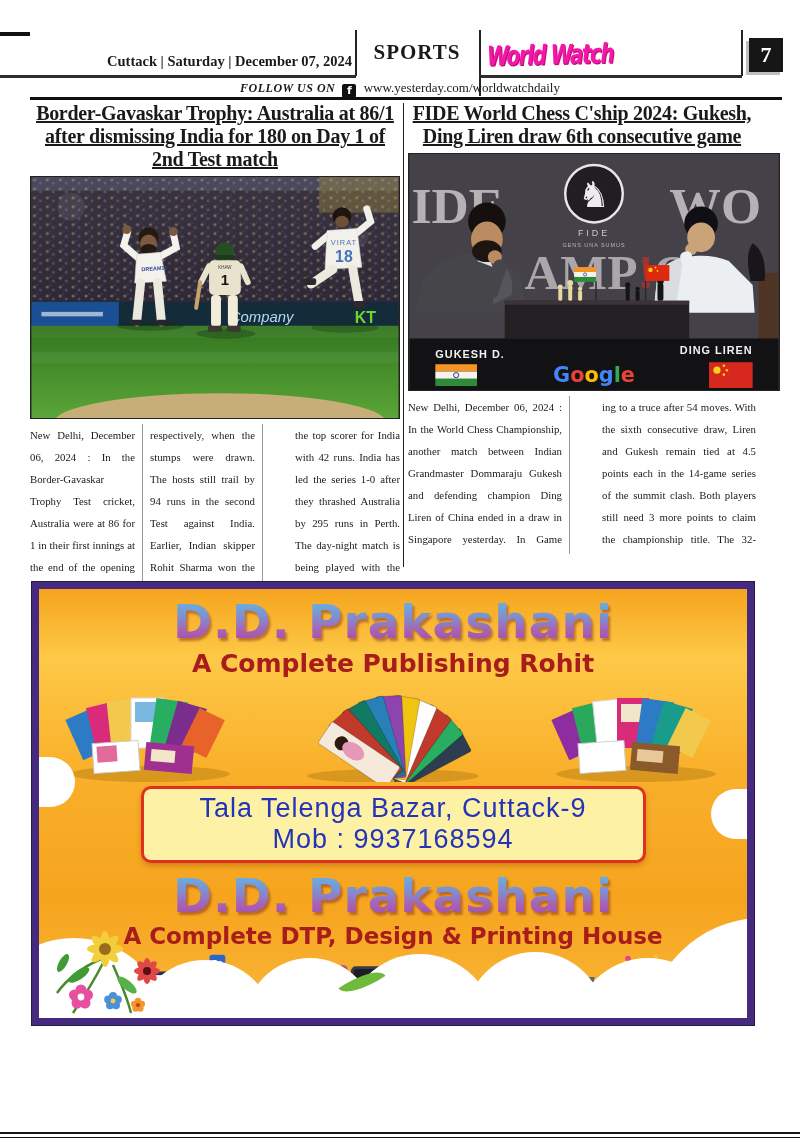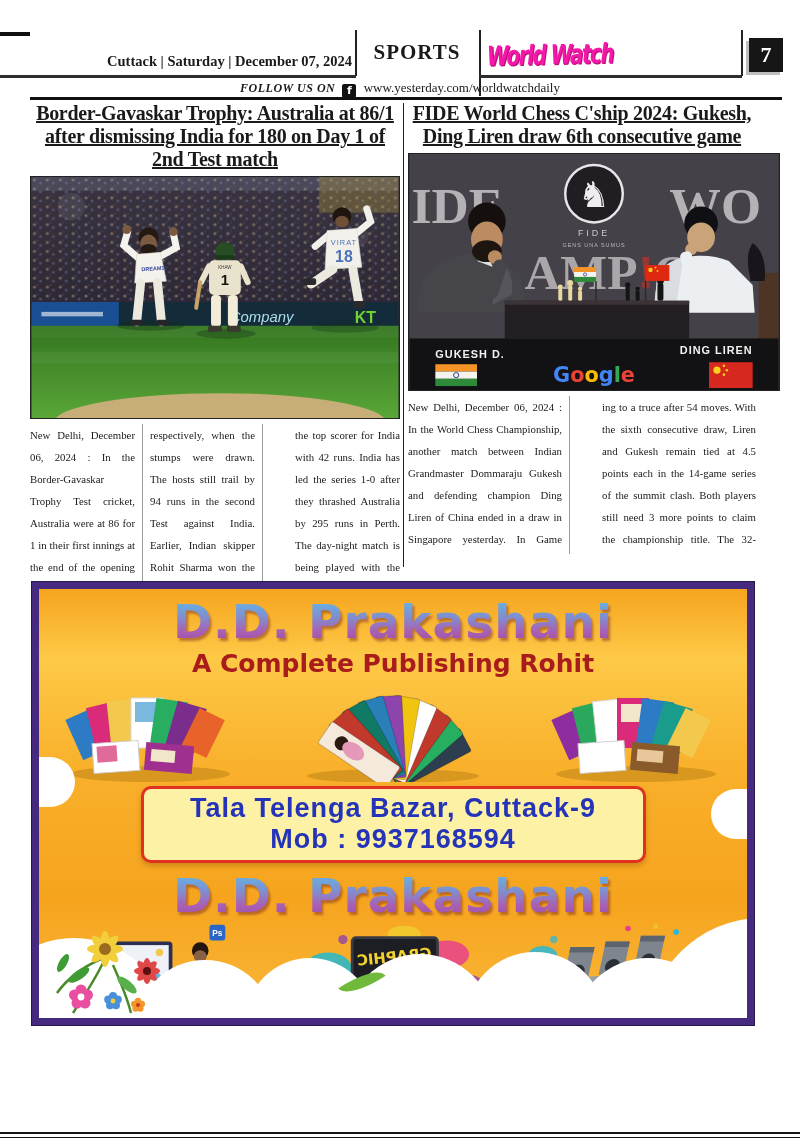--- a/index.html
+++ b/index.html
@@ -60,21 +60,21 @@
               filter:drop-shadow(2px 3px 1px rgba(110,30,30,.45)); }
   .ad-sub { text-align:center; font-weight:bold; font-size:25px; color:#a81c1c; margin-top:4px; }
   .ad-sub.small { font-size:23px; }
   .ad-row { position:relative; height:102px; margin-top:2px;text-decoration:underline; }
   .ad-row .pos-l { position:absolute; left:26px; top:0; }
   .ad-row .pos-c { position:absolute; left:50%; transform:translateX(-50%); top:0; }
   .ad-row .pos-r { position:absolute; right:26px; top:0; }
   .addr-box { width:505px; margin:4px auto 0; background:#fdf1a6; border:3px solid #e03020;
               border-radius:10px; text-align:center; padding:4px 0 5px;
               box-shadow:0 3px 5px rgba(140,70,0,.35); position:relative; z-index:4; }
-  .addr-box .line { font-family:"Liberation Sans", sans-serif; font-weight:bold; font-size:27px;
+  .addr-box .line { font-family:"Liberation Sans", sans-serif; font-weight:normal; font-size:27px;
                     line-height:31px; color:#2433b8; letter-spacing:1px; }
   .edge-cloud { position:absolute; width:76px; height:50px; background:#fff; border-radius:26px; z-index:1; }
   .edge-cloud.l { left:-40px; top:168px; }
   .edge-cloud.r { right:-40px; top:200px; }
   .clouds { position:absolute; left:0; right:0; bottom:0; height:95px; z-index:2; }
   .clouds span { position:absolute; background:#fff; border-radius:50%; }
   .clouds span:nth-child(1) { left:-60px; bottom:-110px; width:190px; height:190px; }
   .clouds span:nth-child(2) { left:96px;  bottom:-82px;  width:140px; height:140px; }
   .clouds span:nth-child(3) { left:206px; bottom:-70px;  width:130px; height:130px; }
   .clouds span:nth-child(4) { left:306px; bottom:-86px;  width:150px; height:150px; }
@@ -368,20 +368,21 @@
         <rect x="86" y="70" width="26" height="12" fill="#e8c89a" transform="rotate(5 99 76)"></rect>
       </svg>
     </div>
 
     <div class="addr-box">
       <div class="line">Tala Telenga Bazar, Cuttack-9</div>
       <div class="line">Mob : 9937168594</div>
     </div>
 
     <div class="ad-title">D.D. Prakashani</div>
+    <div class="ad-sub small">A Complete DTP, Design &amp; Printing House</div>
 
     <div class="ad-row">
 
       <svg class="pos-l" width="200" height="102" viewBox="0 0 200 110">
         <rect x="148" y="4" width="17" height="17" rx="3" fill="#2a66c8"></rect>
         <text x="156.5" y="16" font-size="9" fill="#ffffff" text-anchor="middle" font-weight="bold" font-family="Liberation Sans, sans-serif">Ps</text>
         <rect x="6" y="28" width="15" height="15" rx="3" fill="#e8720c"></rect>
         <text x="13.5" y="39" font-size="8" fill="#ffffff" text-anchor="middle" font-weight="bold" font-family="Liberation Sans, sans-serif">Ai</text>
         <rect x="30" y="22" width="78" height="50" rx="4" fill="#2b3050"></rect>
         <rect x="34" y="26" width="70" height="42" fill="#eef1f8"></rect>

